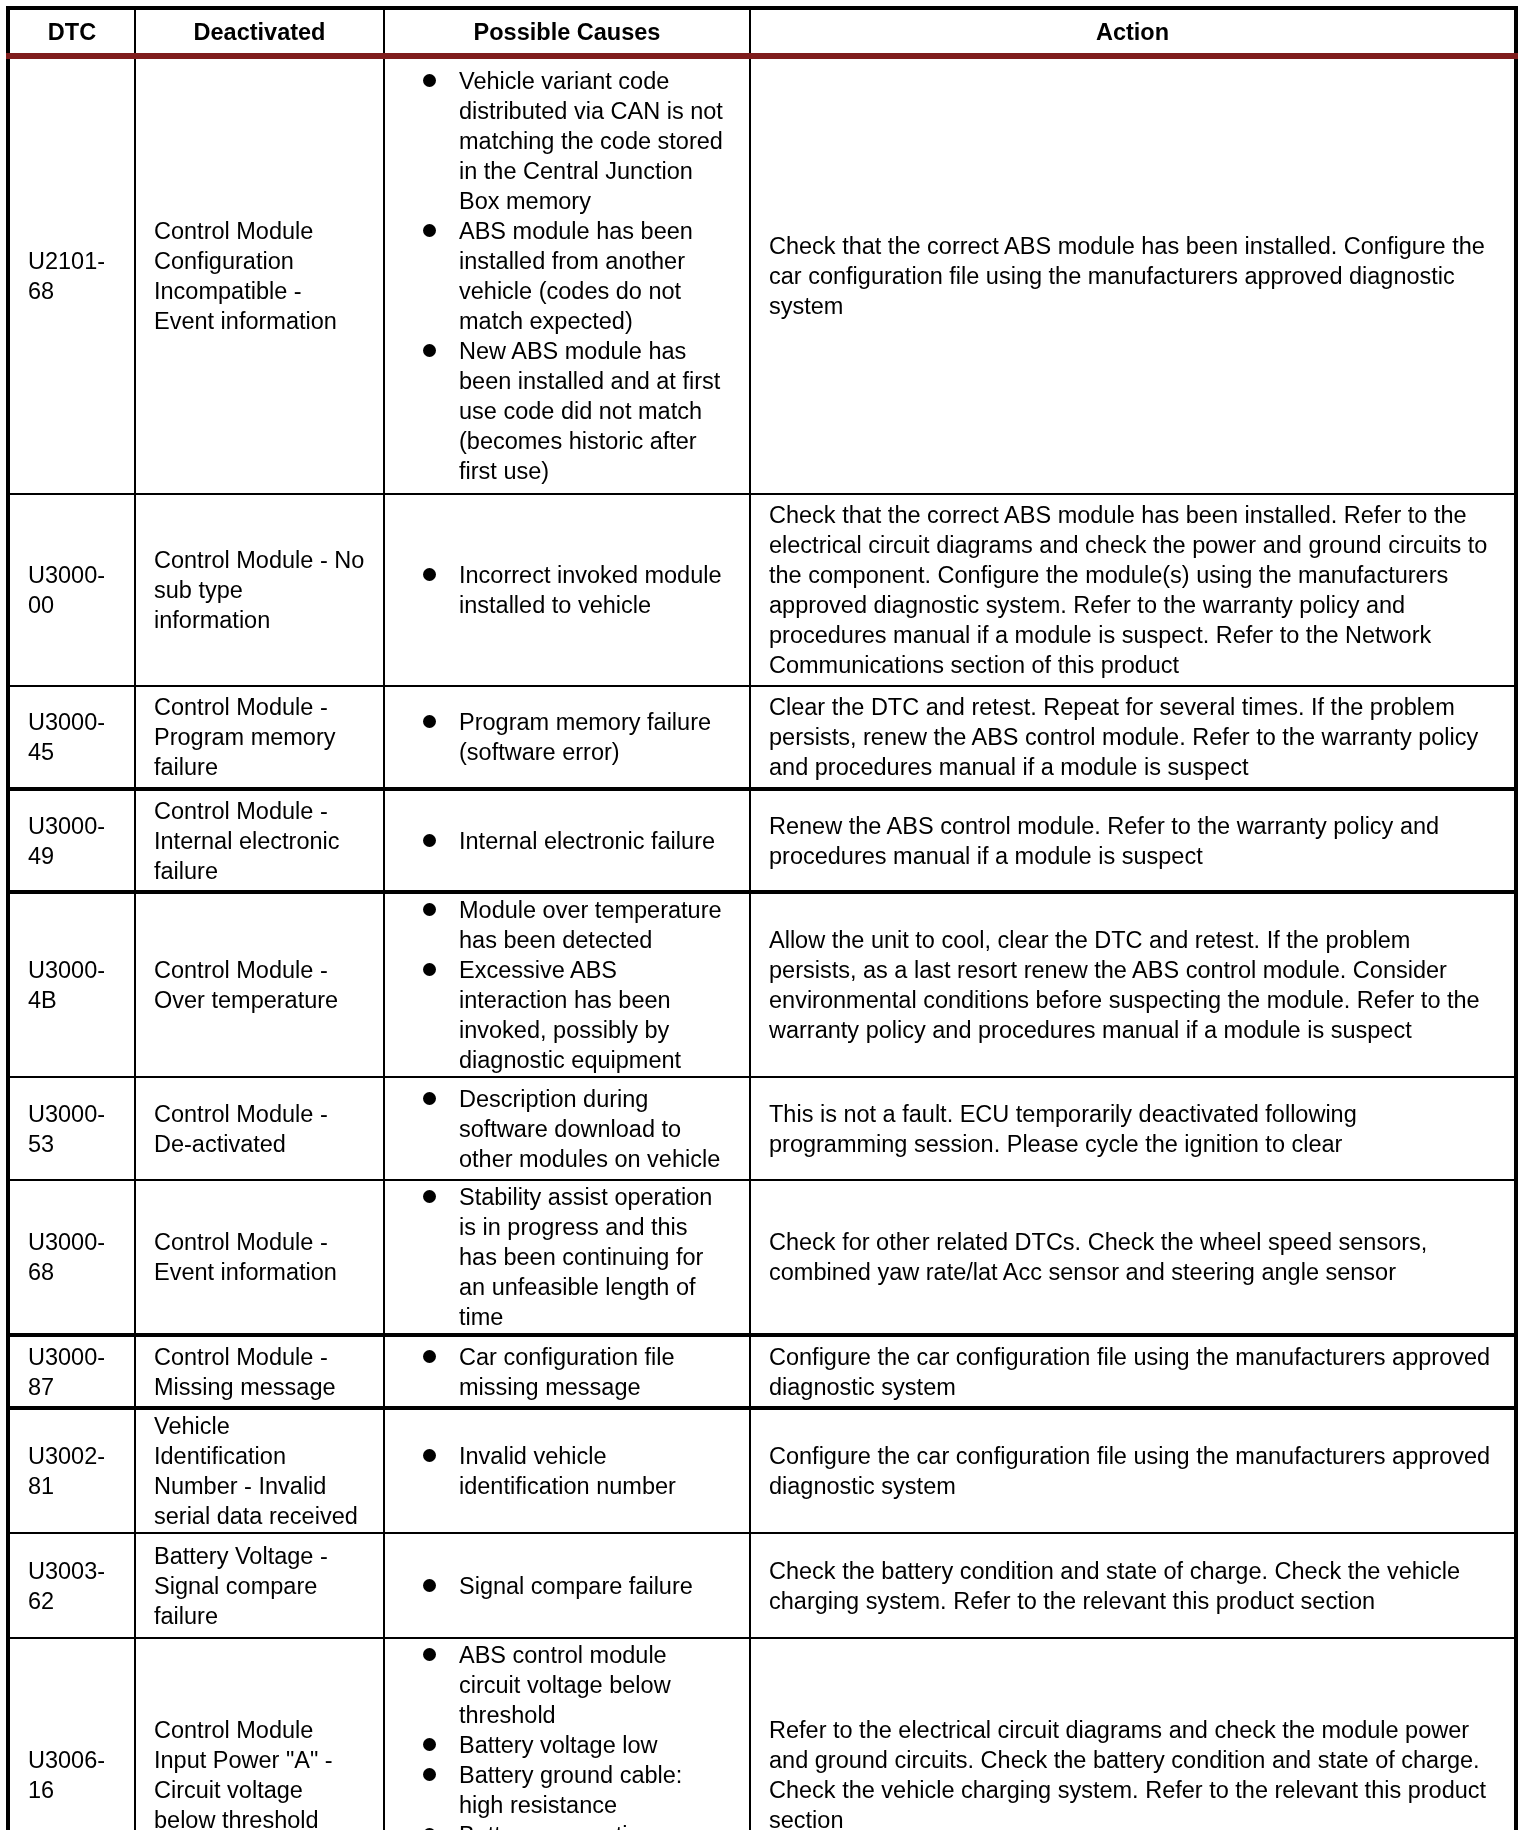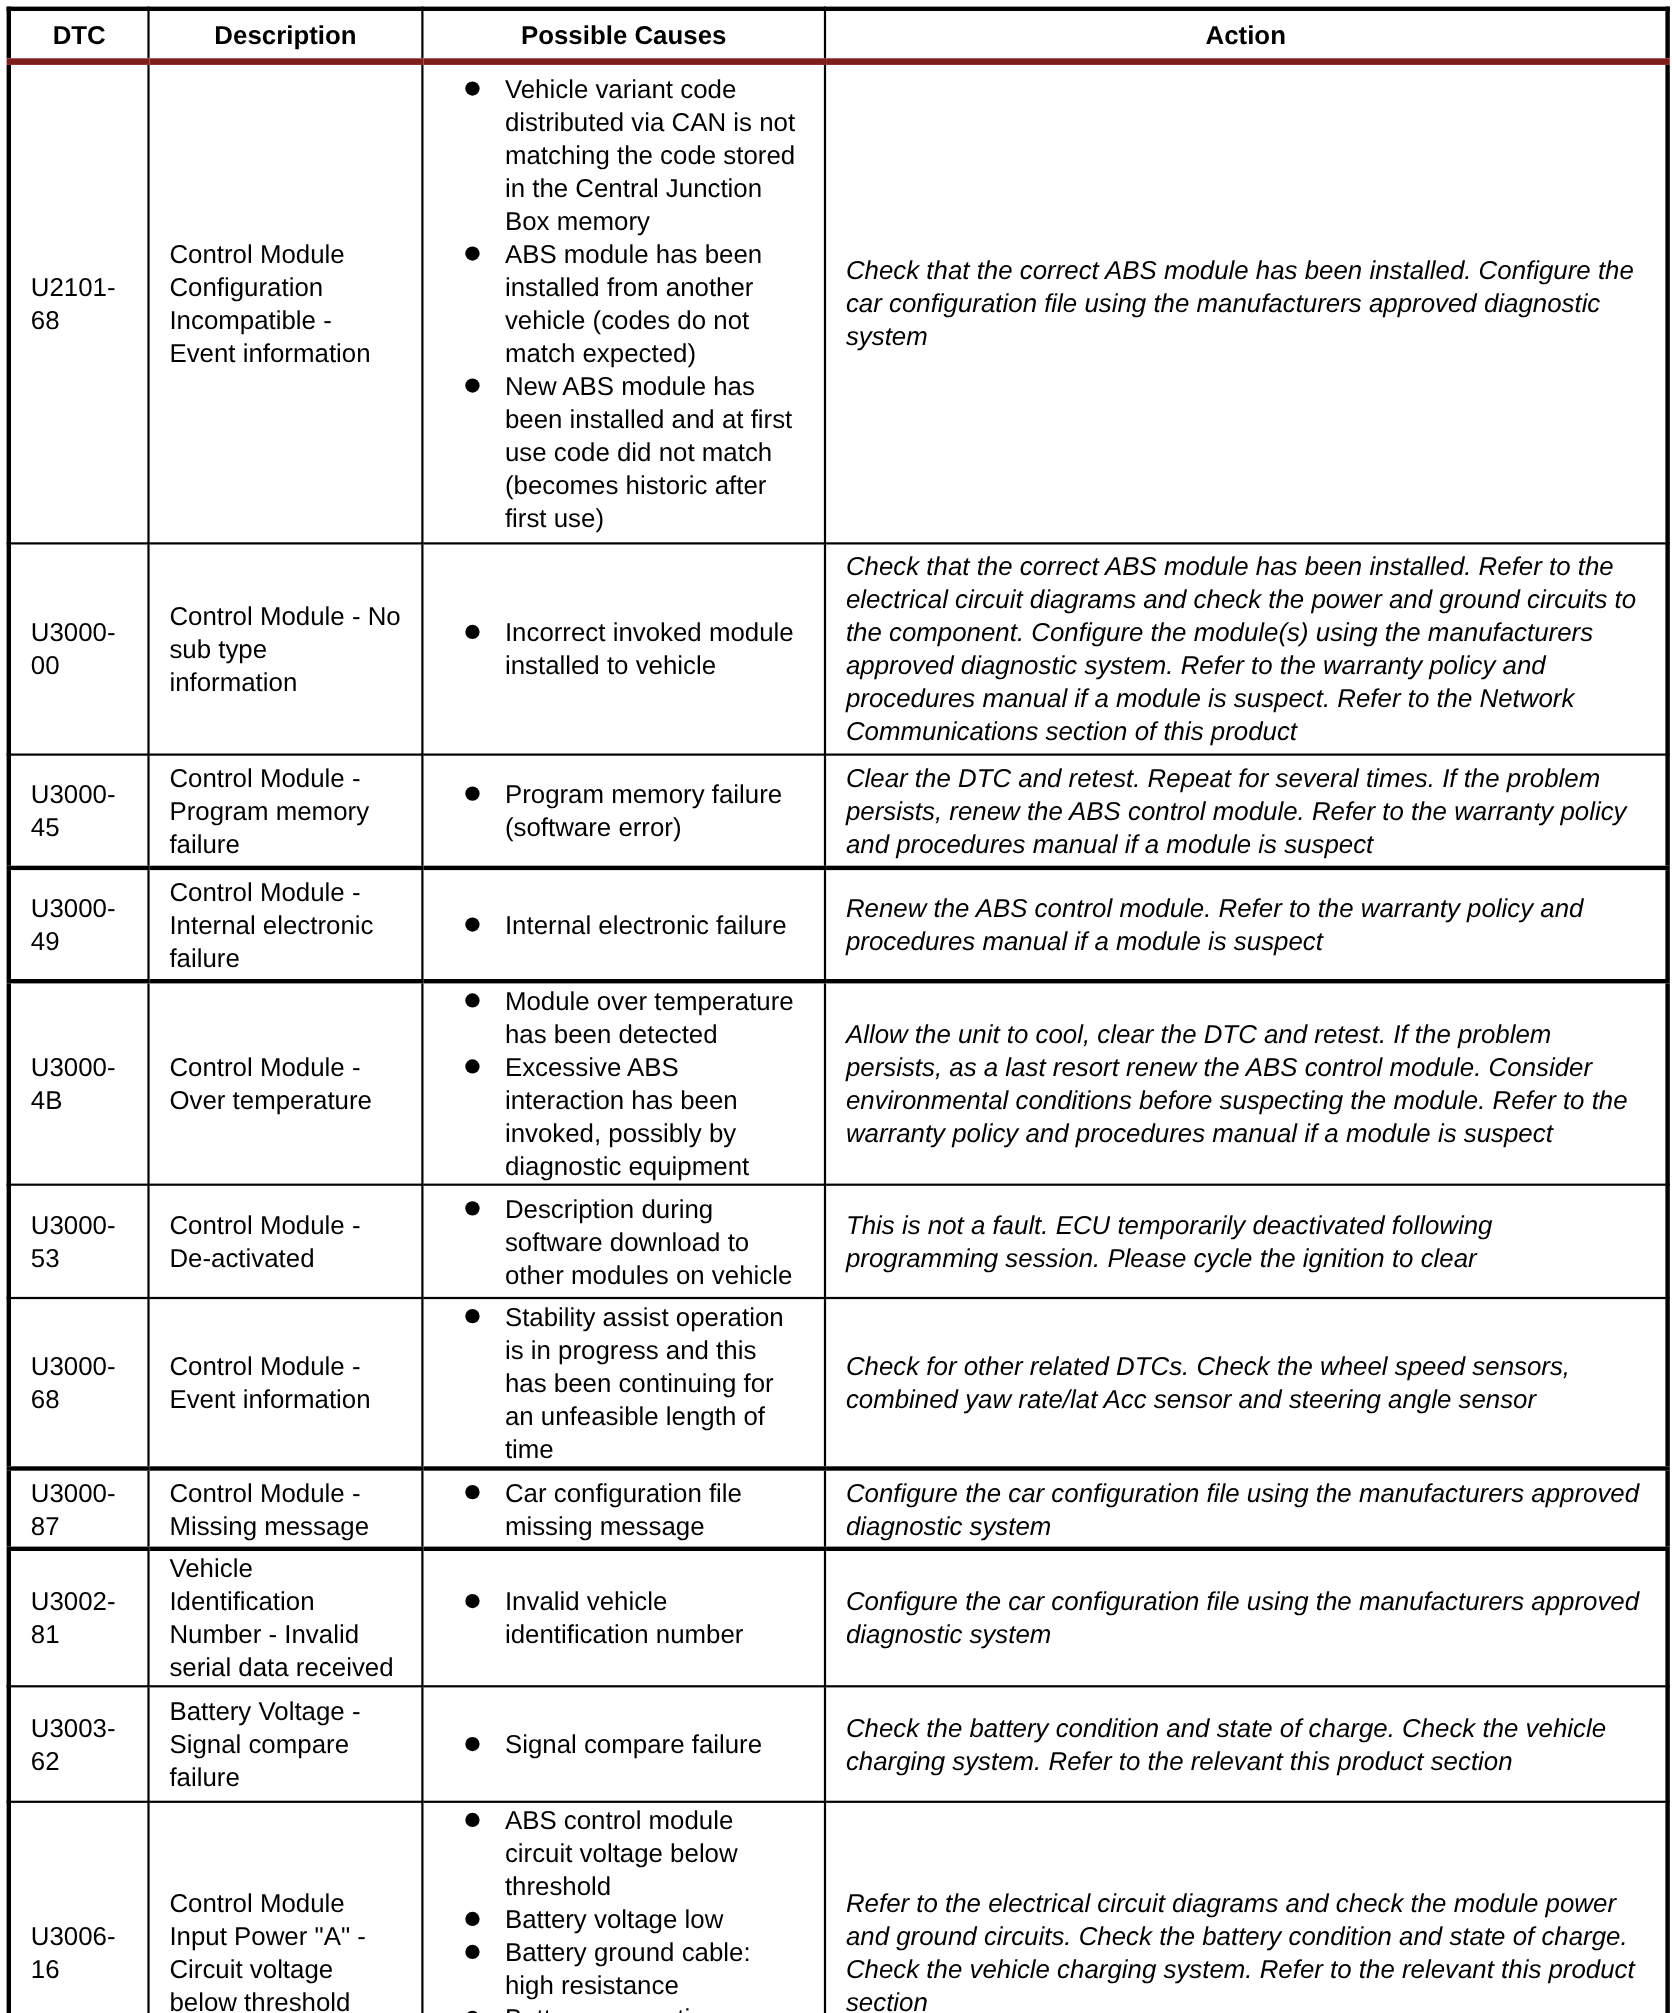--- a/index.html
+++ b/index.html
@@ -26,36 +26,36 @@
   col.c-dtc { width:127px; }
   col.c-desc { width:249px; }
   col.c-cause { width:366px; }
   col.c-act { width:766px; }
   ul.causes { list-style:none; margin:0; padding:0 0 0 20px; }
   ul.causes li { position:relative; padding-left:36px; }
   ul.causes li .bullet {
     position:absolute; left:0; top:8px;
     width:13px; height:13px; border-radius:50%; background:#000;
   }
-  td.act { padding-left:5px; padding-right:6px;font-style:italic; }
+  td.act { padding-left:5px; padding-right:6px; }
 </style>
 </head>
 <body>
 
 <table class="dtc">
   <colgroup>
     <col class="c-dtc">
       <col class="c-desc">
       <col class="c-cause">
       <col class="c-act">
   </colgroup>
   <thead>
     <tr>
       <th>DTC</th>
-      <th>Description</th>
+      <th>Deactivated</th>
       <th>Possible Causes</th>
       <th>Action</th>
     </tr>
   </thead>
   <tbody id="dtc-body">
 
     <tr style="height:438px">
       <td>U2101-68</td>
       <td>Control Module Configuration Incompatible - Event information</td>
       <td>

